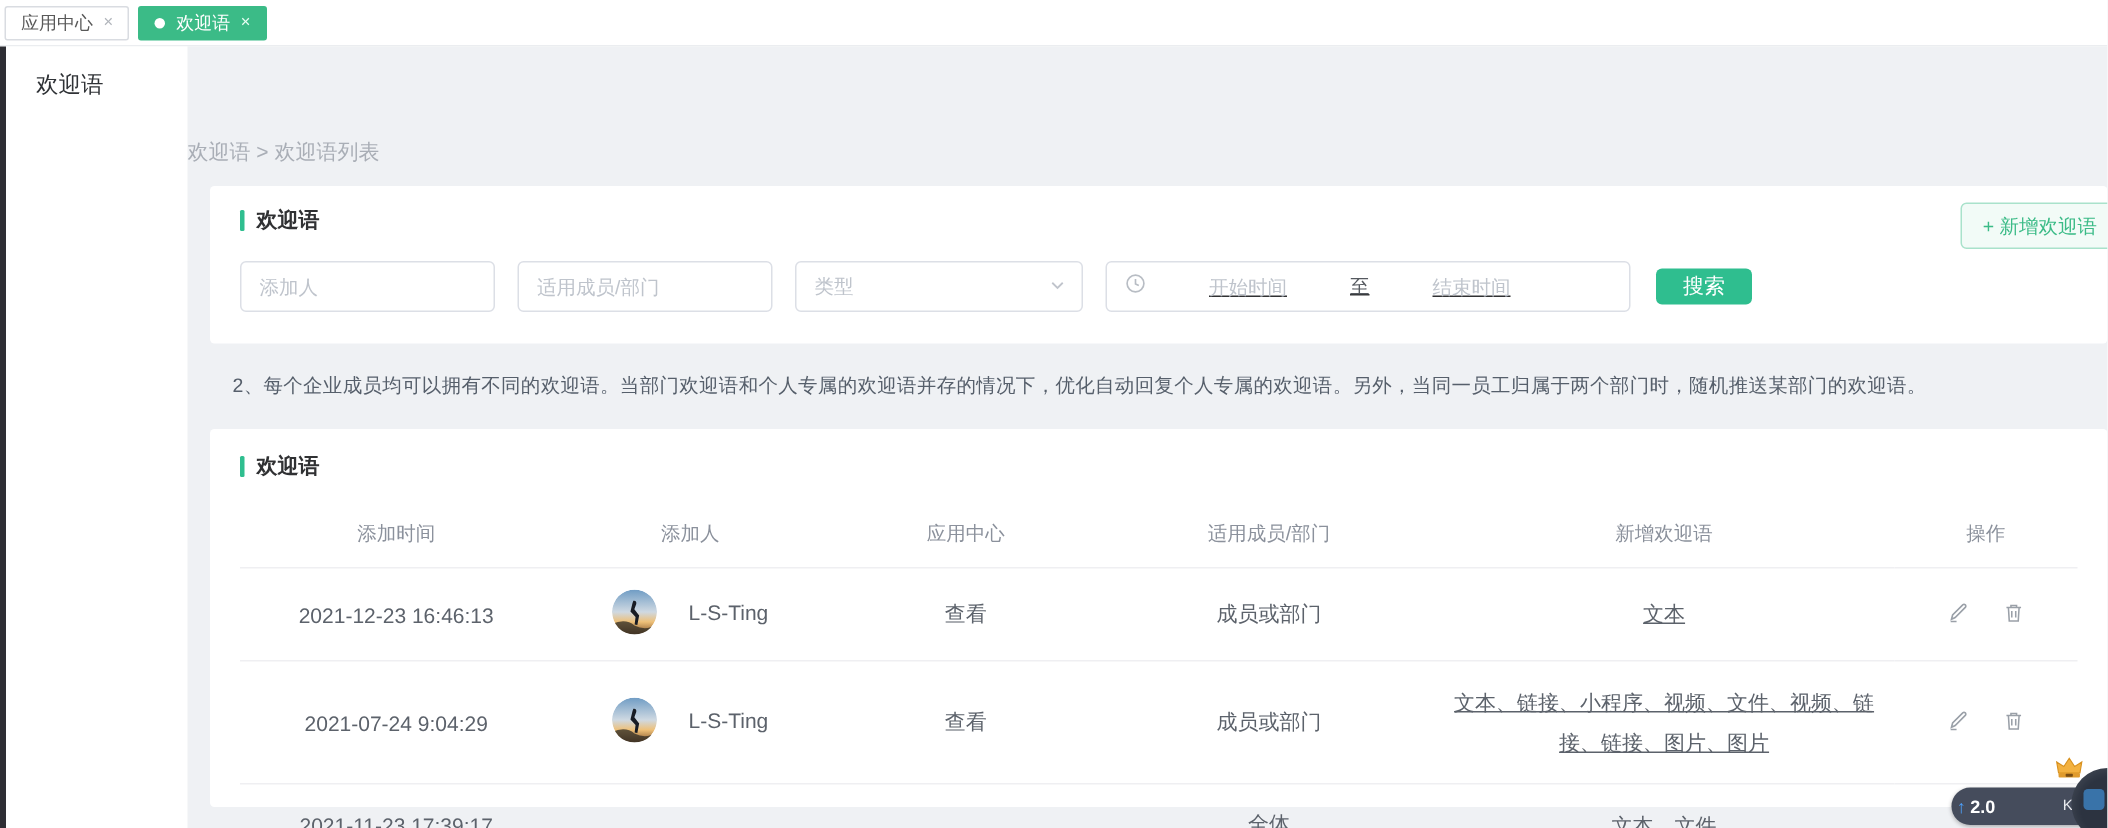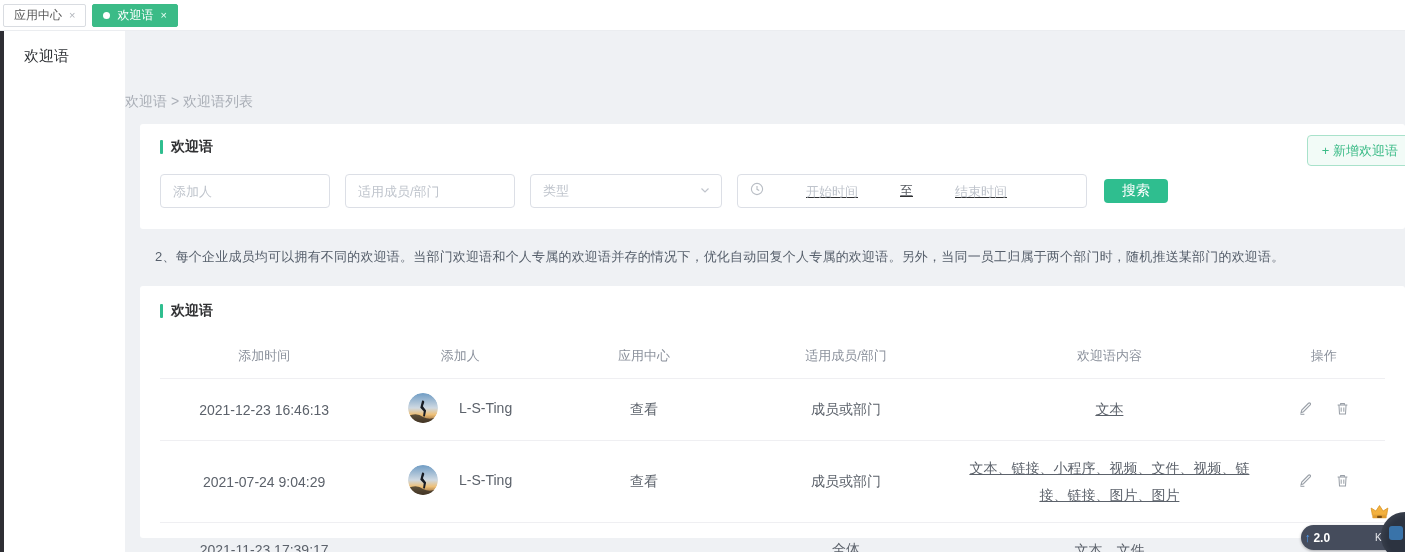--- a/index.html
+++ b/index.html
@@ -146,21 +146,21 @@
             <col class="col-scope">
               <col class="col-type">
               <col class="col-ops">
           </colgroup>
           <thead>
             <tr>
               <th style="border-top:none;">添加时间</th>
               <th>添加人</th>
               <th>应用中心</th>
               <th>适用成员/部门</th>
-              <th>欢迎语内容</th>
+              <th>新增欢迎语</th>
               <th>操作</th>
             </tr>
           </thead>
           <tbody>
   <tr>
     <td>2021-12-23 16:46:13</td>
     <td>
       <span class="cellflex">
         <span class="avatar">
           <svg width="30" height="30" viewBox="0 0 30 30">

